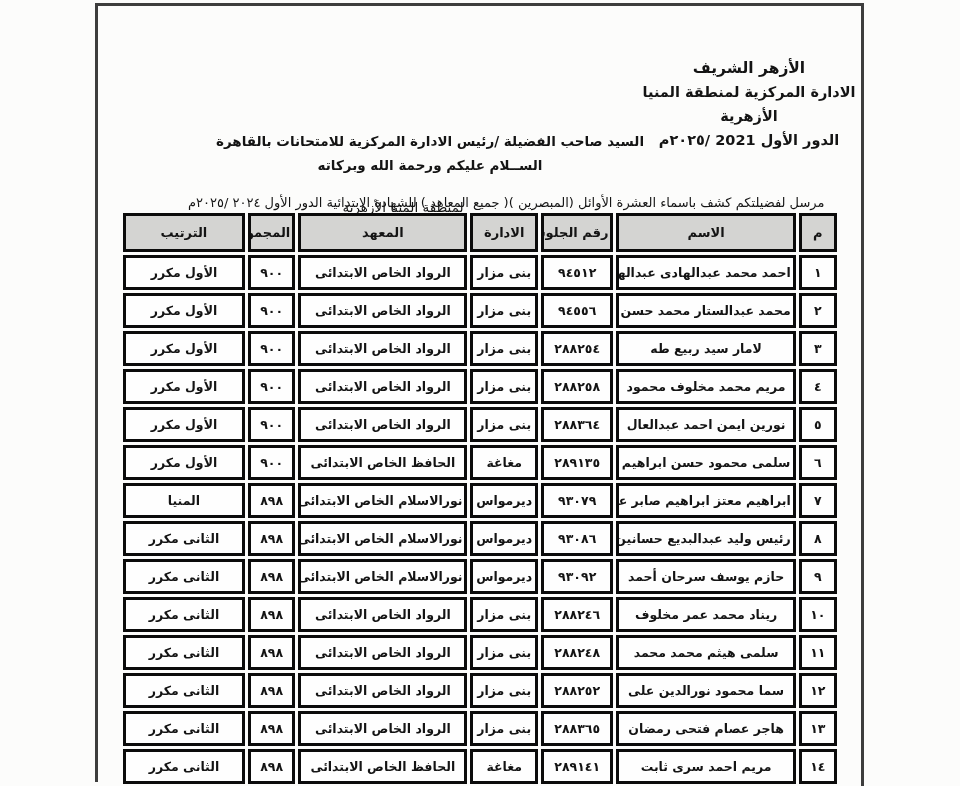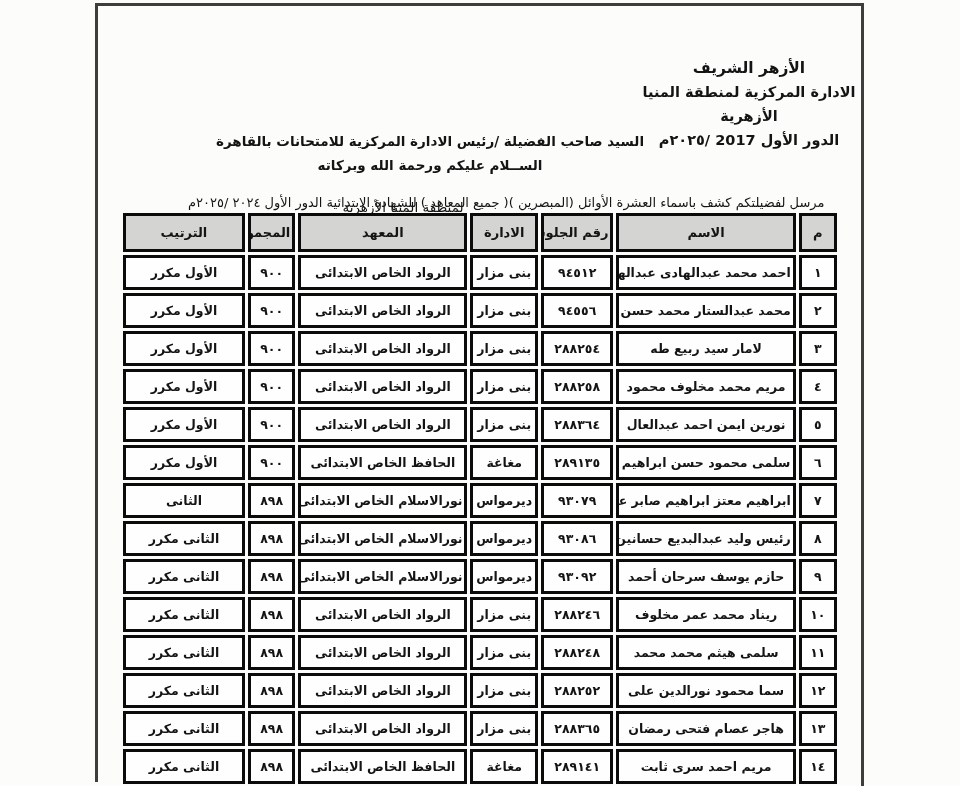--- a/index.html
+++ b/index.html
@@ -63,21 +63,21 @@
 <body>
 
 <div class="page">
   <div class="frame-left"></div>
   <div class="frame-top"></div>
   <div class="frame-right"></div>
 
   <div class="org-header">
     <div class="l1">الأزهر الشريف</div>
     <div>الادارة المركزية لمنطقة المنيا الأزهرية</div>
-    <div>الدور الأول 2017 /٢٠٢٥م</div>
+    <div>الدور الأول 2021 /٢٠٢٥م</div>
   </div>
 
   <div class="letter-l12">
     <div>السيد صاحب الفضيلة /رئيس الادارة المركزية للامتحانات بالقاهرة</div>
     <div>الســلام عليكم ورحمة الله وبركاته</div>
   </div>
   <div class="letter-l3">مرسل لفضيلتكم كشف باسماء العشرة الأوائل (المبصرين )( جميع المعاهد ) للشهادة الابتدائية الدور الأول ٢٠٢٤ /٢٠٢٥م</div>
   <div class="letter-l4">لمنطقة المنيا الأزهرية</div>
 
   <table class="results">
@@ -156,21 +156,21 @@
           <td class="col-total">٩٠٠</td>
           <td class="col-rank">الأول مكرر</td>
         </tr>
         <tr>
           <td class="col-serial">٧</td>
           <td class="col-name">ابراهيم معتز ابراهيم صابر عبدالمحسن</td>
           <td class="col-seat_number">٩٣٠٧٩</td>
           <td class="col-administration">ديرمواس</td>
           <td class="col-institute">نورالاسلام الخاص الابتدائى</td>
           <td class="col-total">٨٩٨</td>
-          <td class="col-rank">الثانى</td>
+          <td class="col-rank">المنيا</td>
         </tr>
         <tr>
           <td class="col-serial">٨</td>
           <td class="col-name">رئيس وليد عبدالبديع حسانين</td>
           <td class="col-seat_number">٩٣٠٨٦</td>
           <td class="col-administration">ديرمواس</td>
           <td class="col-institute">نورالاسلام الخاص الابتدائى</td>
           <td class="col-total">٨٩٨</td>
           <td class="col-rank">الثانى مكرر</td>
         </tr>

